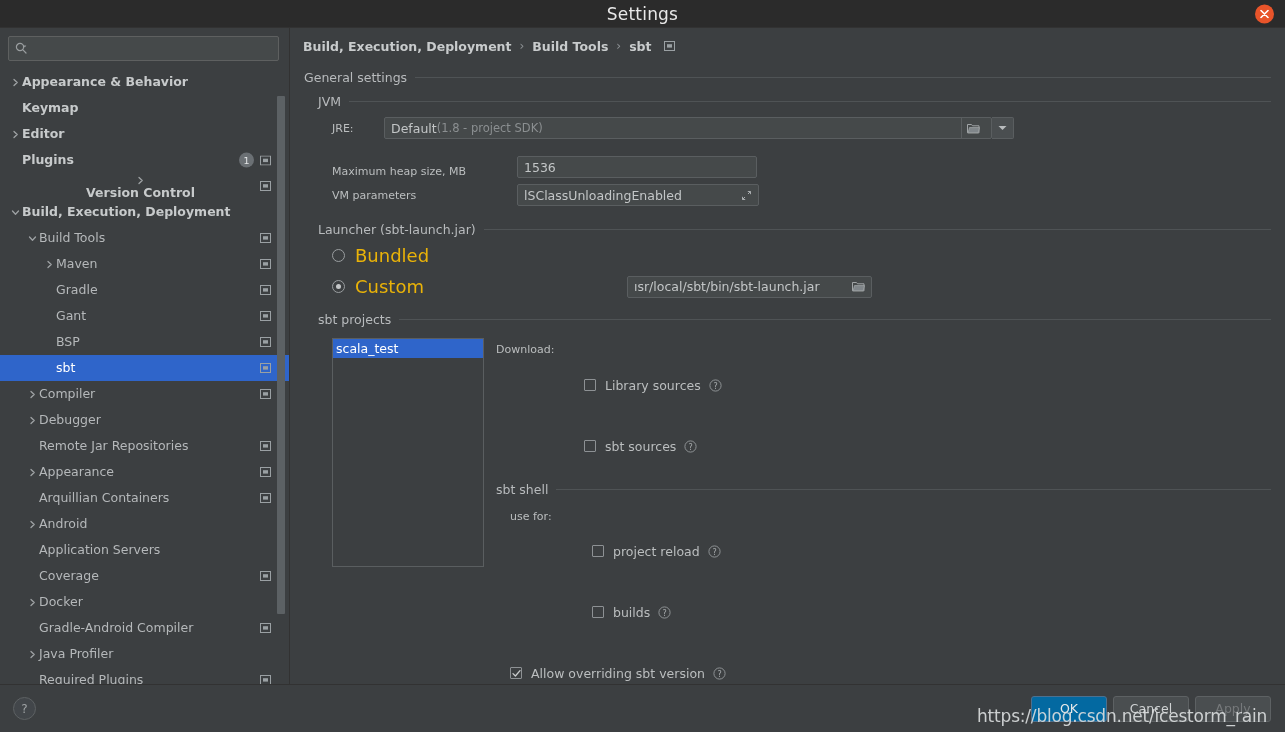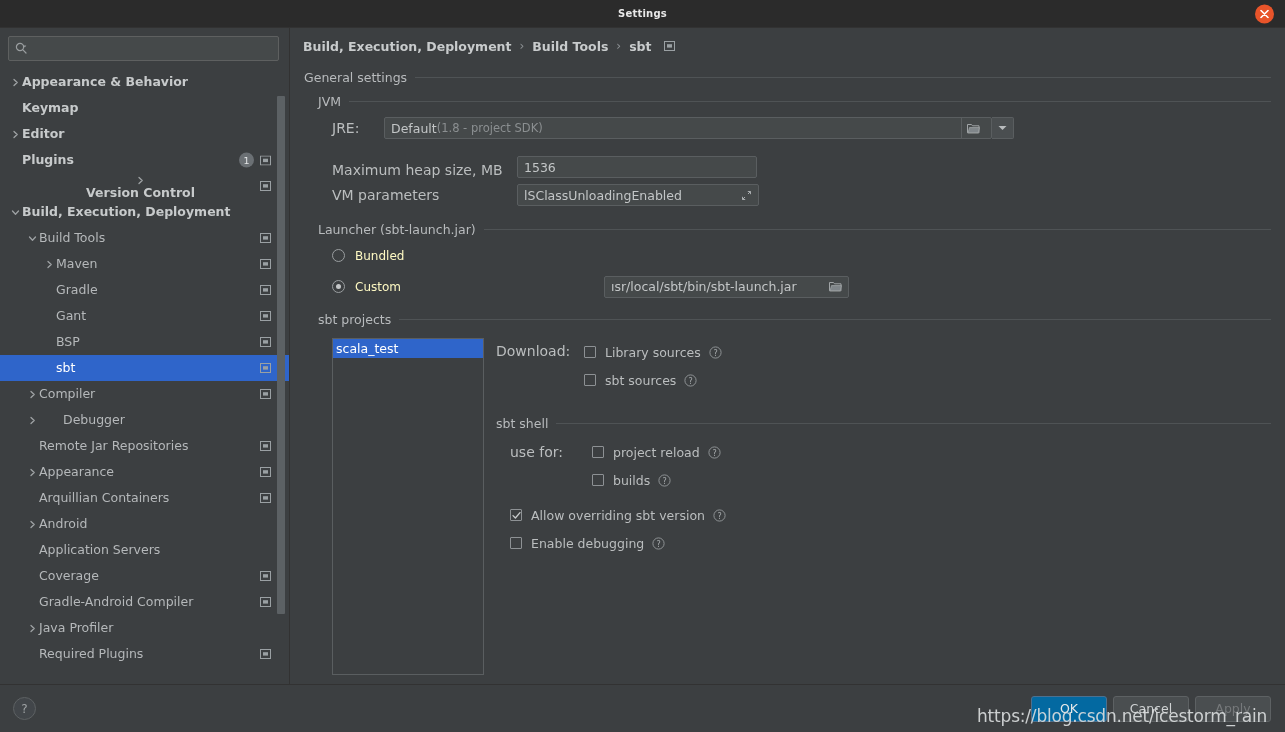--- a/index.html
+++ b/index.html
@@ -18,21 +18,21 @@
   }
 
   
   .titlebar {
     height: 27px; flex: 0 0 27px;
     background: #2b2b2b;
     display: flex; align-items: center; justify-content: center;
     position: relative;
   }
   .titlebar-text {
-    font-size: 10px; font-weight: bold; color: #e8e8e8;
+    font-size: 17px; font-weight: normal; color: #e8e8e8;
     letter-spacing: .2px;
   }
   .close-btn {
     position: absolute; right: 11px; top: 50%; transform: translateY(-50%);
     width: 19px; height: 19px; border-radius: 50%;
     background: #e8542a;
     display: flex; align-items: center; justify-content: center;
     cursor: pointer;
   }
   .close-btn svg { display:block; }
@@ -121,21 +121,21 @@
   
   .group { margin-top: 2px; }
   .group-head {
     display: flex; align-items: center; gap: 8px;
     color: #b8bbbd; font-size: 12.5px; height: 22px;
   }
   .group-head .rule { flex: 1 1 auto; height: 1px; background: #4f5355; }
   .group-body { padding-left: 14px; }
 
   .row { display: flex; align-items: center; height: 30px; }
-  .lbl { color: #bbbebf; font-size: 14px; }
+  .lbl { color: #bbbebf; font-size: 11px; }
 
   .field {
     background: #45494a; border: 1px solid #5a5e60; border-radius: 2px;
     height: 22px; display: flex; align-items: center;
     color: #c3c6c7; font-size: 12.5px; padding: 0 6px;
   }
   .field-ghost { color: #8b8f91; font-size: 11.5px; }
   .icon-btn {
     width: 24px; flex: 0 0 24px; display: flex;
     align-items: center; justify-content: center;
@@ -151,34 +151,34 @@
   .radio-row { display: flex; align-items: center; height: 31px; }
   .radio {
     width: 13px; height: 13px; border-radius: 50%;
     border: 1px solid #9a9ea0; background: #3c3f41;
     display: flex; align-items: center; justify-content: center;
     flex: 0 0 13px; margin-right: 10px;
   }
   .radio .dot {
     width: 5px; height: 5px; border-radius: 50%; background: #c4c7c8;
   }
-  .radio-label { color: #fef9c3; font-size: 12px; }
+  .radio-label { color: #eab308; font-size: 18px; }
 
   .cbox {
     width: 12px; height: 12px; flex: 0 0 12px;
     border: 1px solid #8d9194; background: #3c3f41;
     display: flex; align-items: center; justify-content: center;
     margin-right: 9px; border-radius: 1px;
   }
-  .cb-row { display: flex; align-items: center; height: 28px; }
+  .cb-row { display: flex; align-items: center; height: 28px; margin-top: 33px; }
   .cb-label { color: #bbbebf; font-size: 12.5px; }
   .help-q { margin-left: 8px; display: flex; align-items: center; }
 
   .proj-list {
-    width: 152px; height: 337px; flex: 0 0 152px;
+    width: 152px; height: 229px; flex: 0 0 152px;
     background: #3c3f41; border: 1px solid #5a5e60;
     padding: 0; overflow: hidden;
   }
   .proj-item {
     height: 19px; display: flex; align-items: center;
     padding-left: 3px; font-size: 12.5px; color: #bbbebf;
   }
   .proj-item.selected { background: #2f65ca; color: #ffffff; }
 
   .sbt-right { padding-left: 12px; flex: 1 1 auto; min-width: 0; }
@@ -393,21 +393,21 @@
             <span class="tree-label">Compiler</span>
             <span class="tree-right">
               <span class="mod-icon">
                 <svg width="11" height="10" viewBox="0 0 11 10">
                   <rect x="0.5" y="0.5" width="10" height="9" fill="none" stroke="#9aa0a3" stroke-width="1"></rect>
                   <rect x="3" y="3.2" width="5" height="3.4" fill="#9aa0a3"></rect>
                 </svg>
               </span>
             </span>
           </div>
-          <div class="tree-row" style="padding-left: 25px; gap: 24px;">
+          <div class="tree-row" style="padding-left: 25px;">
             <span class="tree-arrow">
               <svg width="9" height="9" viewBox="0 0 9 9">
                 <path d="M3 1.5 L6.2 4.5 L3 7.5" fill="none" stroke="#9ea2a4" stroke-width="1.3" stroke-linecap="round" stroke-linejoin="round"></path>
               </svg>
             </span>
             <span class="tree-label">Debugger</span>
           </div>
           <div class="tree-row" style="padding-left: 25px;">
             <span class="tree-arrow"></span>
             <span class="tree-label">Remote Jar Repositories</span>
@@ -464,20 +464,28 @@
             <span class="tree-arrow"></span>
             <span class="tree-label">Coverage</span>
             <span class="tree-right">
               <span class="mod-icon">
                 <svg width="11" height="10" viewBox="0 0 11 10">
                   <rect x="0.5" y="0.5" width="10" height="9" fill="none" stroke="#9aa0a3" stroke-width="1"></rect>
                   <rect x="3" y="3.2" width="5" height="3.4" fill="#9aa0a3"></rect>
                 </svg>
               </span>
             </span>
+          </div>
+          <div class="tree-row" style="padding-left: 25px;">
+            <span class="tree-arrow">
+              <svg width="9" height="9" viewBox="0 0 9 9">
+                <path d="M3 1.5 L6.2 4.5 L3 7.5" fill="none" stroke="#9ea2a4" stroke-width="1.3" stroke-linecap="round" stroke-linejoin="round"></path>
+              </svg>
+            </span>
+            <span class="tree-label">Docker</span>
           </div>
           <div class="tree-row" style="padding-left: 25px;">
             <span class="tree-arrow"></span>
             <span class="tree-label">Gradle-Android Compiler</span>
             <span class="tree-right">
               <span class="mod-icon">
                 <svg width="11" height="10" viewBox="0 0 11 10">
                   <rect x="0.5" y="0.5" width="10" height="9" fill="none" stroke="#9aa0a3" stroke-width="1"></rect>
                   <rect x="3" y="3.2" width="5" height="3.4" fill="#9aa0a3"></rect>
                 </svg>

